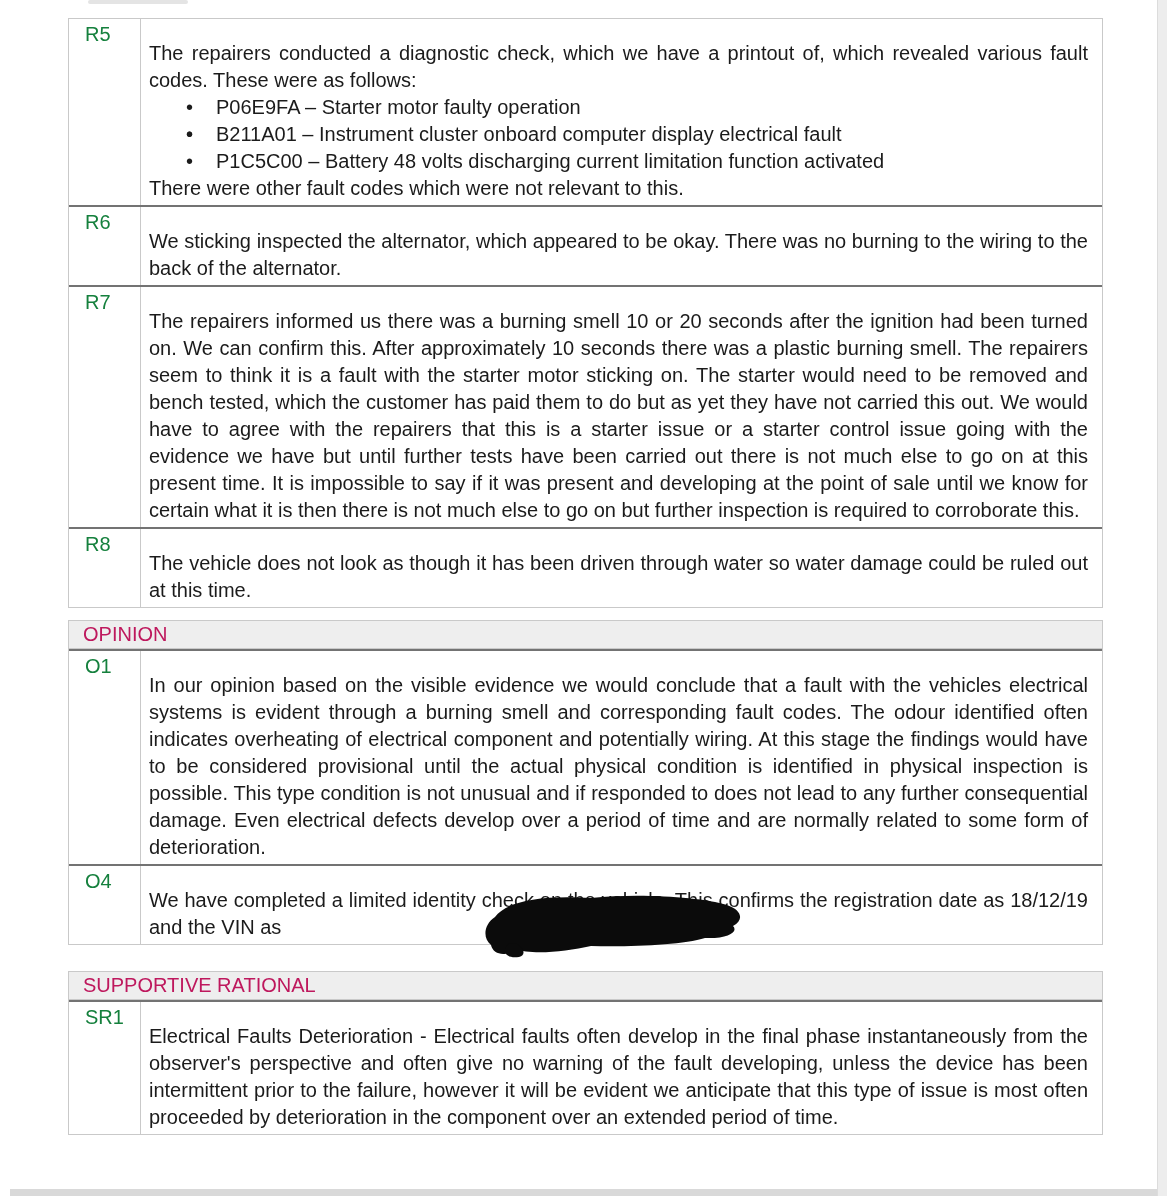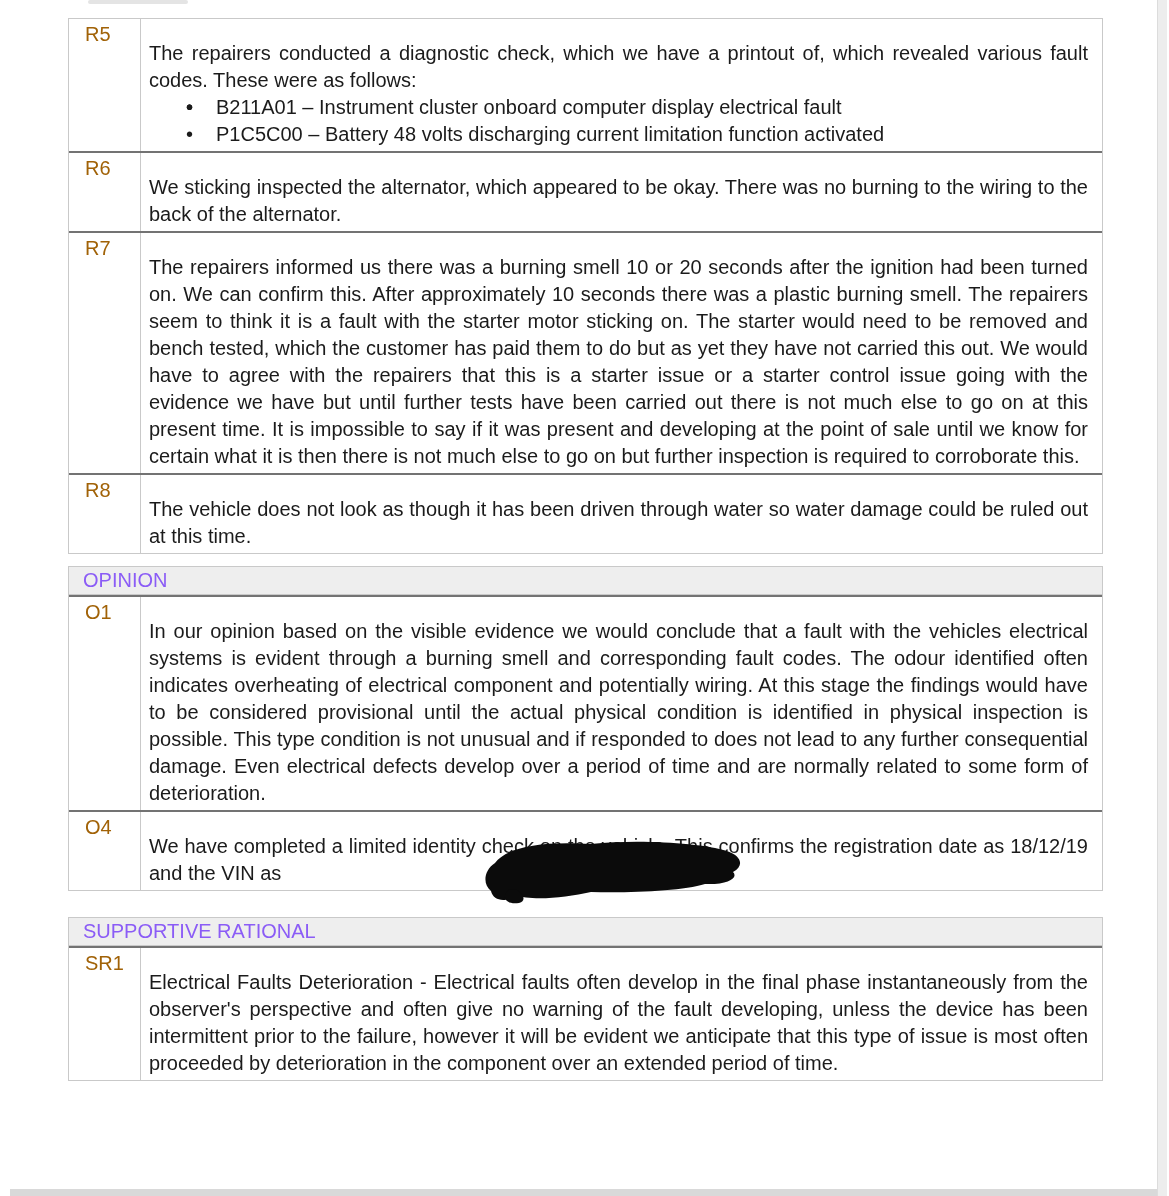--- a/index.html
+++ b/index.html
@@ -22,31 +22,31 @@
   }
   .tbl .row{
     display:grid;
     grid-template-columns:72px 1fr;
     border-top:2px solid #737373;
   }
   .tbl .row.first{border-top:none;}
   .label-cell{
     border-right:1px solid #c9c9c9;
     padding:2px 16px 2px 16px;
-    color:#a16207;
+    color:#15803d;
   }
   .text-cell{
     padding:2px 14px 3px 8px;
     text-align:justify;
     position:relative;
     margin-top:19px;
   }
   .section-header{
     background:#eeeeee;
-    color:#8b5cf6;
+    color:#be185d;
     padding:1px 8px 2px 14px;
     line-height:24px;
     border-bottom:1px solid #c9c9c9;
   }
   .bullet-line{
     position:relative;
     padding-left:67px;
     text-align:left;
   }
   .bullet-dot{
@@ -91,32 +91,34 @@
 <div class="doc">
 
   <div class="tbl">
 
     <div class="row first">
       <div class="label-cell">R5</div>
       <div class="text-cell">
         <div>The repairers conducted a diagnostic check, which we have a printout of, which revealed various fault codes. These were as follows:</div>
         <div class="bullet-line">
           <span class="bullet-dot">•</span>
+          <span>P06E9FA – Starter motor faulty operation</span>
         </div>
         <div class="bullet-line">
           <span class="bullet-dot">•</span>
         </div>
         <div class="bullet-line">
           <span class="bullet-dot">•</span>
           <span>B211A01 – Instrument cluster onboard computer display electrical fault</span>
         </div>
         <div class="bullet-line">
           <span class="bullet-dot">•</span>
           <span>P1C5C00 – Battery 48 volts discharging current limitation function activated</span>
         </div>
+        <div>There were other fault codes which were not relevant to this.</div>
       </div>
     </div>
 
     <div class="row">
       <div class="label-cell">R6</div>
       <div class="text-cell">We sticking inspected the alternator, which appeared to be okay. There was no burning to the wiring to the back of the alternator.</div>
     </div>
 
     <div class="row">
       <div class="label-cell">R7</div>

